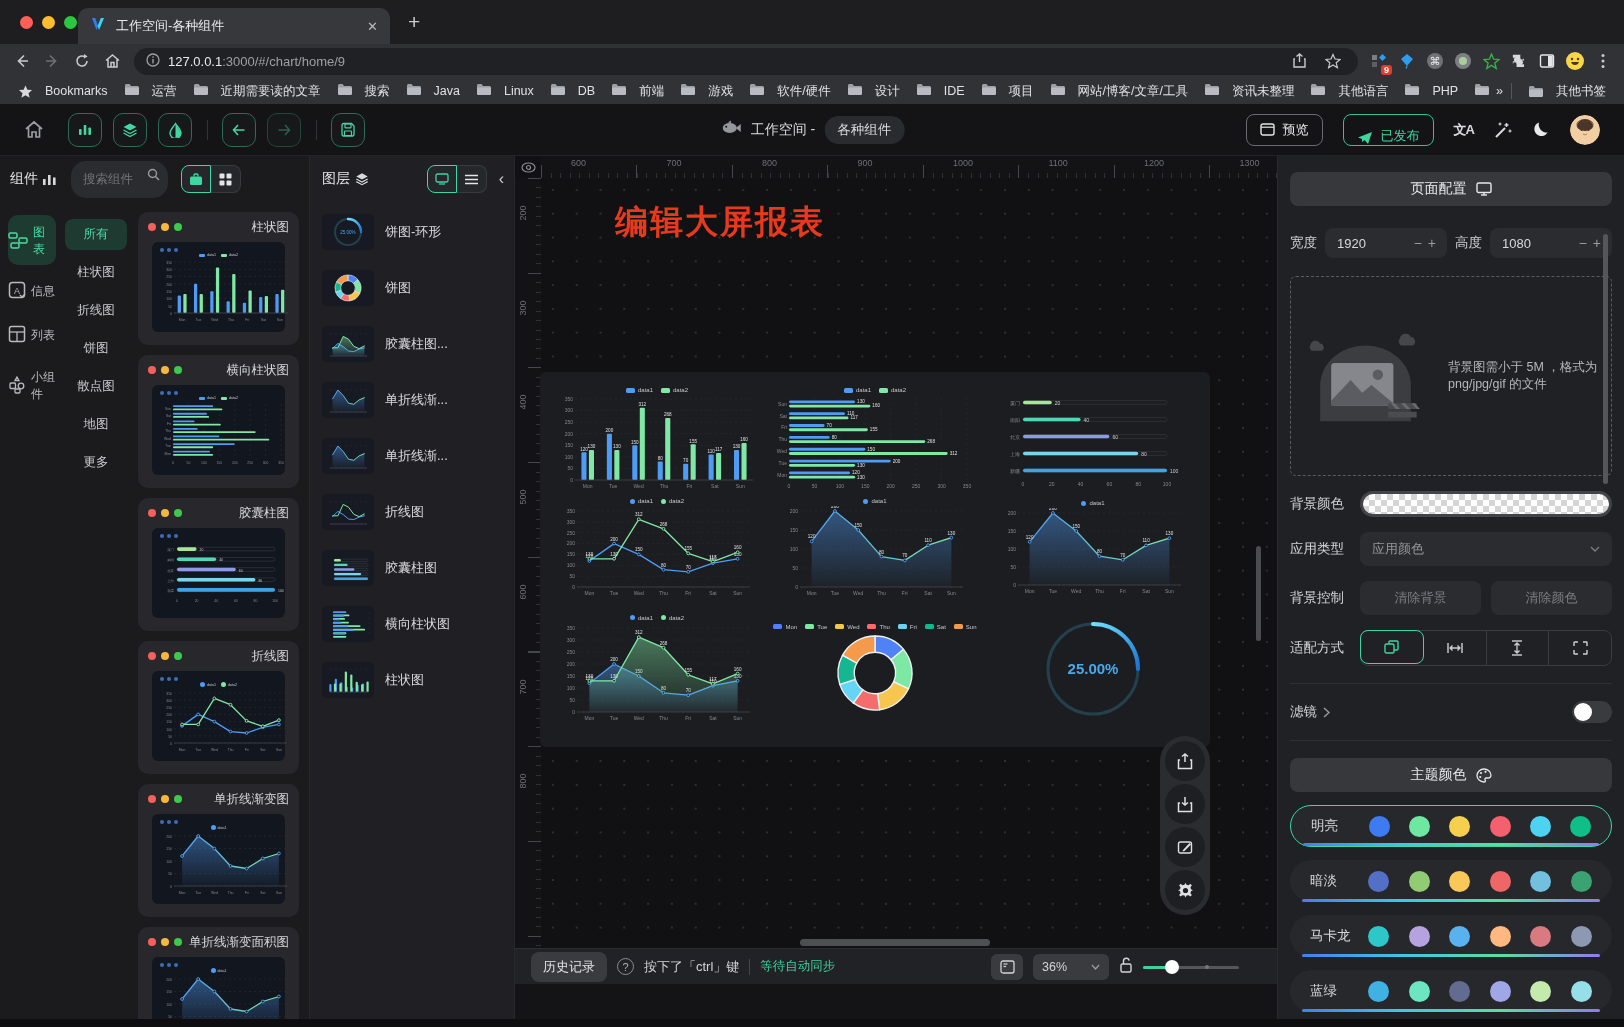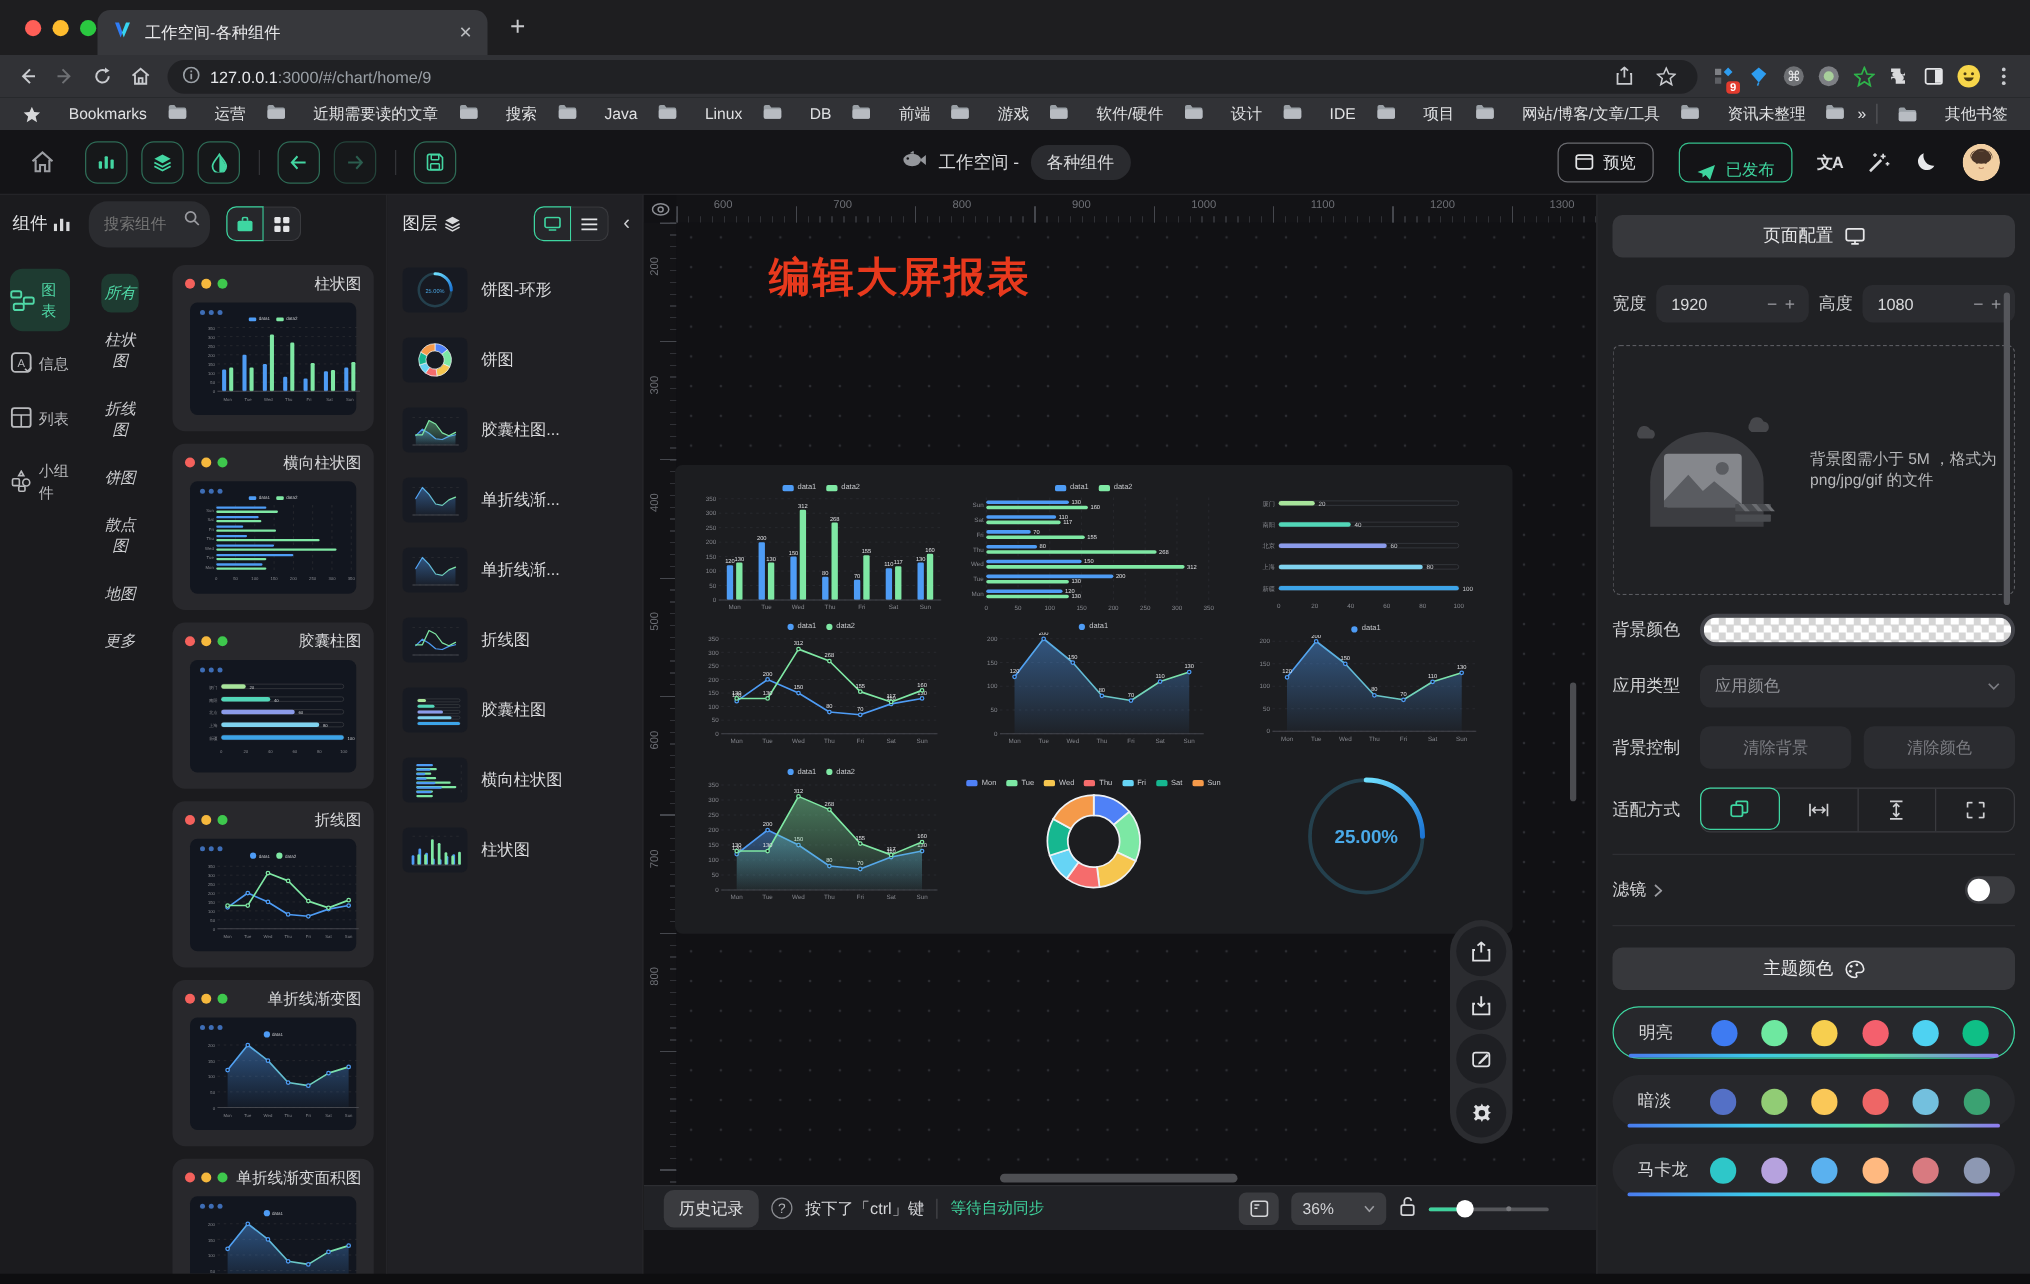--- a/index.html
+++ b/index.html
@@ -22,21 +22,21 @@
   .toolbar { height:34px; background:#313236; display:flex; align-items:center; padding:0 8px; gap:2px; }
   .nav-ic { width:28px; height:26px; display:flex; align-items:center; justify-content:center; color:#c9cbcf; border-radius:50%; }
   .nav-ic.dim { color:#6e7074; }
   .urlbar { flex:1; height:27px; margin:0 6px; background:#202124; border-radius:14px; display:flex; align-items:center;
     padding:0 12px; gap:8px; font-size:13px; }
   .url-host { color:#e8eaed; } .url-rest { color:#9aa0a6; }
   .urlbar .spacer { flex:1; }
   .ext-ic { width:26px; height:26px; display:flex; align-items:center; justify-content:center; color:#c9cbcf; position:relative; font-size:14px; }
   .badge { position:absolute; bottom:-1px; right:0; background:#e33b2e; color:#fff; font-size:9px; padding:0 3px; border-radius:3px; font-weight:bold; }
   .bookmarks { height:26px; background:#313236; display:flex; align-items:center; padding:0 10px; font-size:12.5px; color:#e0e1e3; }
-  .bm-item { display:flex; align-items:center; gap:22px; padding:0 8px; white-space:nowrap; }
+  .bm-item { display:flex; align-items:center; gap:12px; padding:0 8px; white-space:nowrap; }
   #bookmarks-list { display:flex; overflow:hidden; }
   .bm-right { margin-left:auto; display:flex; align-items:center; gap:8px; }
   .bm-sep { width:1px; height:16px; background:#55565a; }
 
   
   .appbar { height:52px; background:#141417; border-bottom:1px solid #242428; display:flex; align-items:center; padding:0 24px; position:relative; }
   .tool-btn { width:34px; height:34px; border:1px solid #2e6b56; border-radius:10px; color:#43d6a2;
     display:flex; align-items:center; justify-content:center; margin-right:11px; background:#16181a; }
   .tool-btn.dim { border-color:#24443b; color:#2b5d4e; }
   .home-ic { color:#9b9da2; margin-right:24px; display:flex; }
@@ -66,21 +66,21 @@
   .tg { display:flex; margin-left:6px; }
   .tg button { width:30px; height:28px; background:#26272b; border:1px solid #3a3b3f; display:flex; align-items:center; justify-content:center; }
   .tg button:first-child { border-radius:8px 0 0 8px; border:1px solid #3ed6a1; }
   .tg button:last-child { border-radius:0 8px 8px 0; border-left:none; }
   .left-body { flex:1; display:flex; overflow:hidden; }
   .rail { width:64px; flex:none; padding-top:6px; }
   .rail-item { width:48px; margin:7px auto; border-radius:10px; padding:9px 0 7px; display:flex; 
     align-items:center; gap:5px; color:#b9babd; font-size:12px; }
   .rail-item.active { background:#1e3b31; color:#4fd8a6; }
   .cats { width:64px; flex:none; padding-top:10px; }
-  .cat-item { width:30px; margin:7px auto; text-align:center; padding:7px 0; font-size:12.5px; color:#c9cacd; border-radius:8px;font-style:italic; }
+  .cat-item { width:62px; margin:7px auto; text-align:center; padding:7px 0; font-size:12.5px; color:#c9cacd; border-radius:8px; }
   .cat-item.active { background:#1e3b31; color:#4fd8a6; }
   .cards { flex:1; overflow:hidden; padding-bottom:4px; }
   .card { margin:10px 10px 0; border-radius:10px; background:#28282c; overflow:hidden; }
   .card-head { height:30px; display:flex; align-items:center; padding:0 10px; gap:5px; }
   .cd { width:8px; height:8px; border-radius:50%; }
   .cd.r{background:#f4615c}.cd.y{background:#f5b83d}.cd.g{background:#3ec84d}
   .card-title { margin-left:auto; font-size:12.5px; color:#d6d7d9; }
   .card-screen { margin:0 14px 13px; height:90px; background:#12161f; border-radius:6px; padding:4px 5px 2px; }
   .mini-dots { display:flex; gap:3px; margin:2px 0 1px 3px; }
   .mini-dots i { width:4px; height:4px; border-radius:50%; background:#3e6db5; }
@@ -1834,16 +1834,27 @@
           <span class="theme-name">马卡龙</span>
           <div class="theme-dots">
             <i style="background:#2ec7c9"></i>
             <i style="background:#b6a2de"></i>
             <i style="background:#5ab1ef"></i>
             <i style="background:#ffb980"></i>
             <i style="background:#d87a80"></i>
             <i style="background:#8d98b3"></i>
           </div>
         </div>
+        <div class="theme-row">
+          <span class="theme-name">蓝绿</span>
+          <div class="theme-dots">
+            <i style="background:#3fb1e3"></i>
+            <i style="background:#6be6c1"></i>
+            <i style="background:#626c91"></i>
+            <i style="background:#a0a7e6"></i>
+            <i style="background:#c4ebad"></i>
+            <i style="background:#96dee8"></i>
+          </div>
+        </div>
       </div>
     <div class="cfg-scrollbar"></div>
   </div>
 </div>
 
 </body></html>

